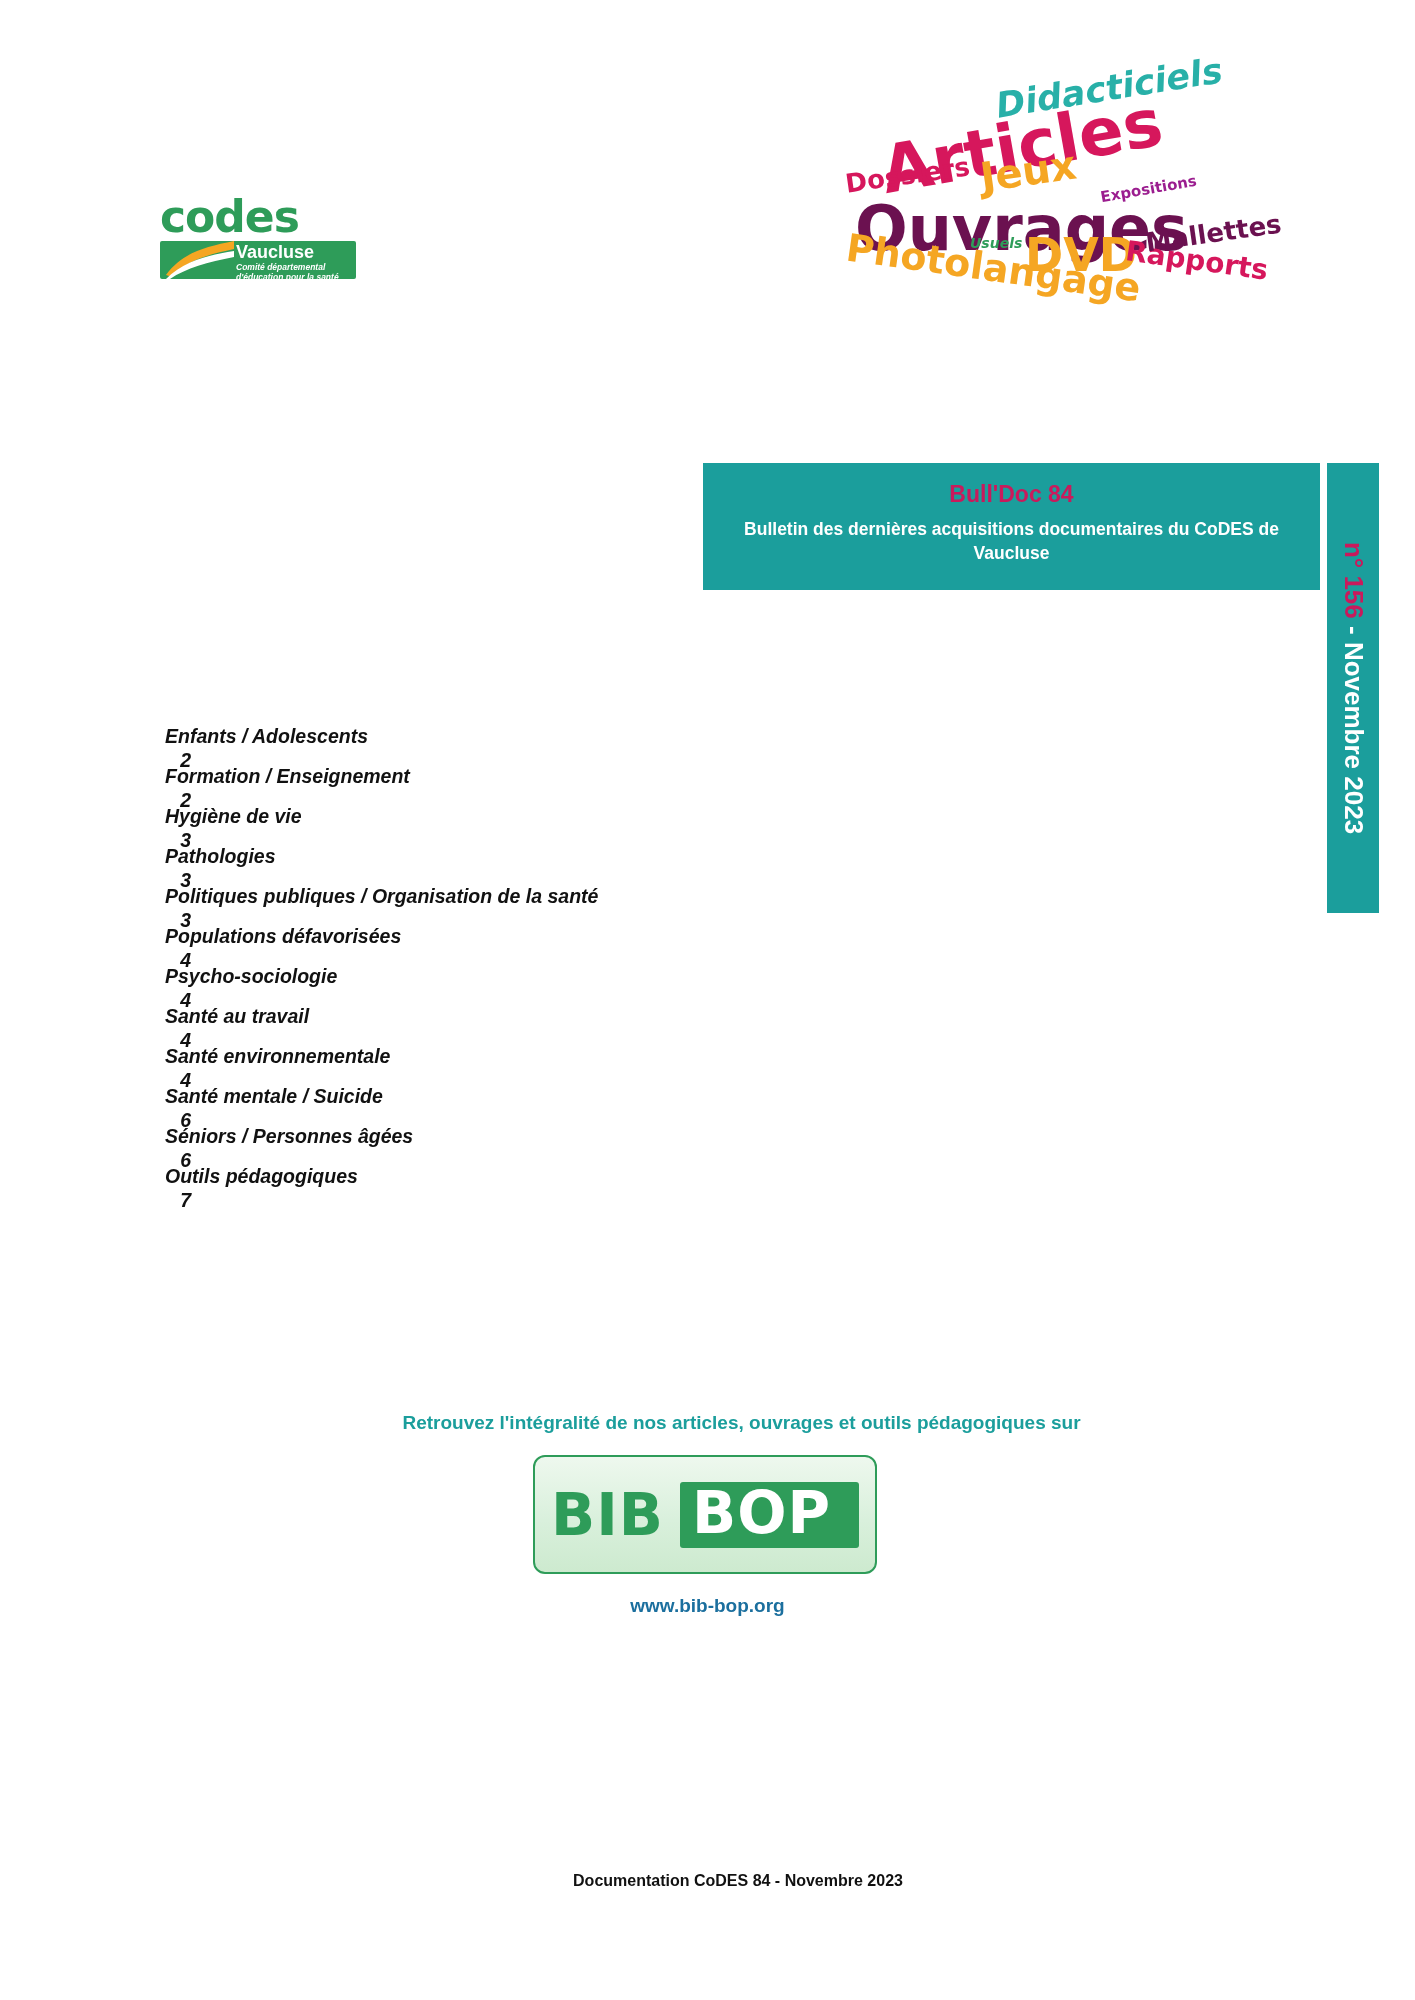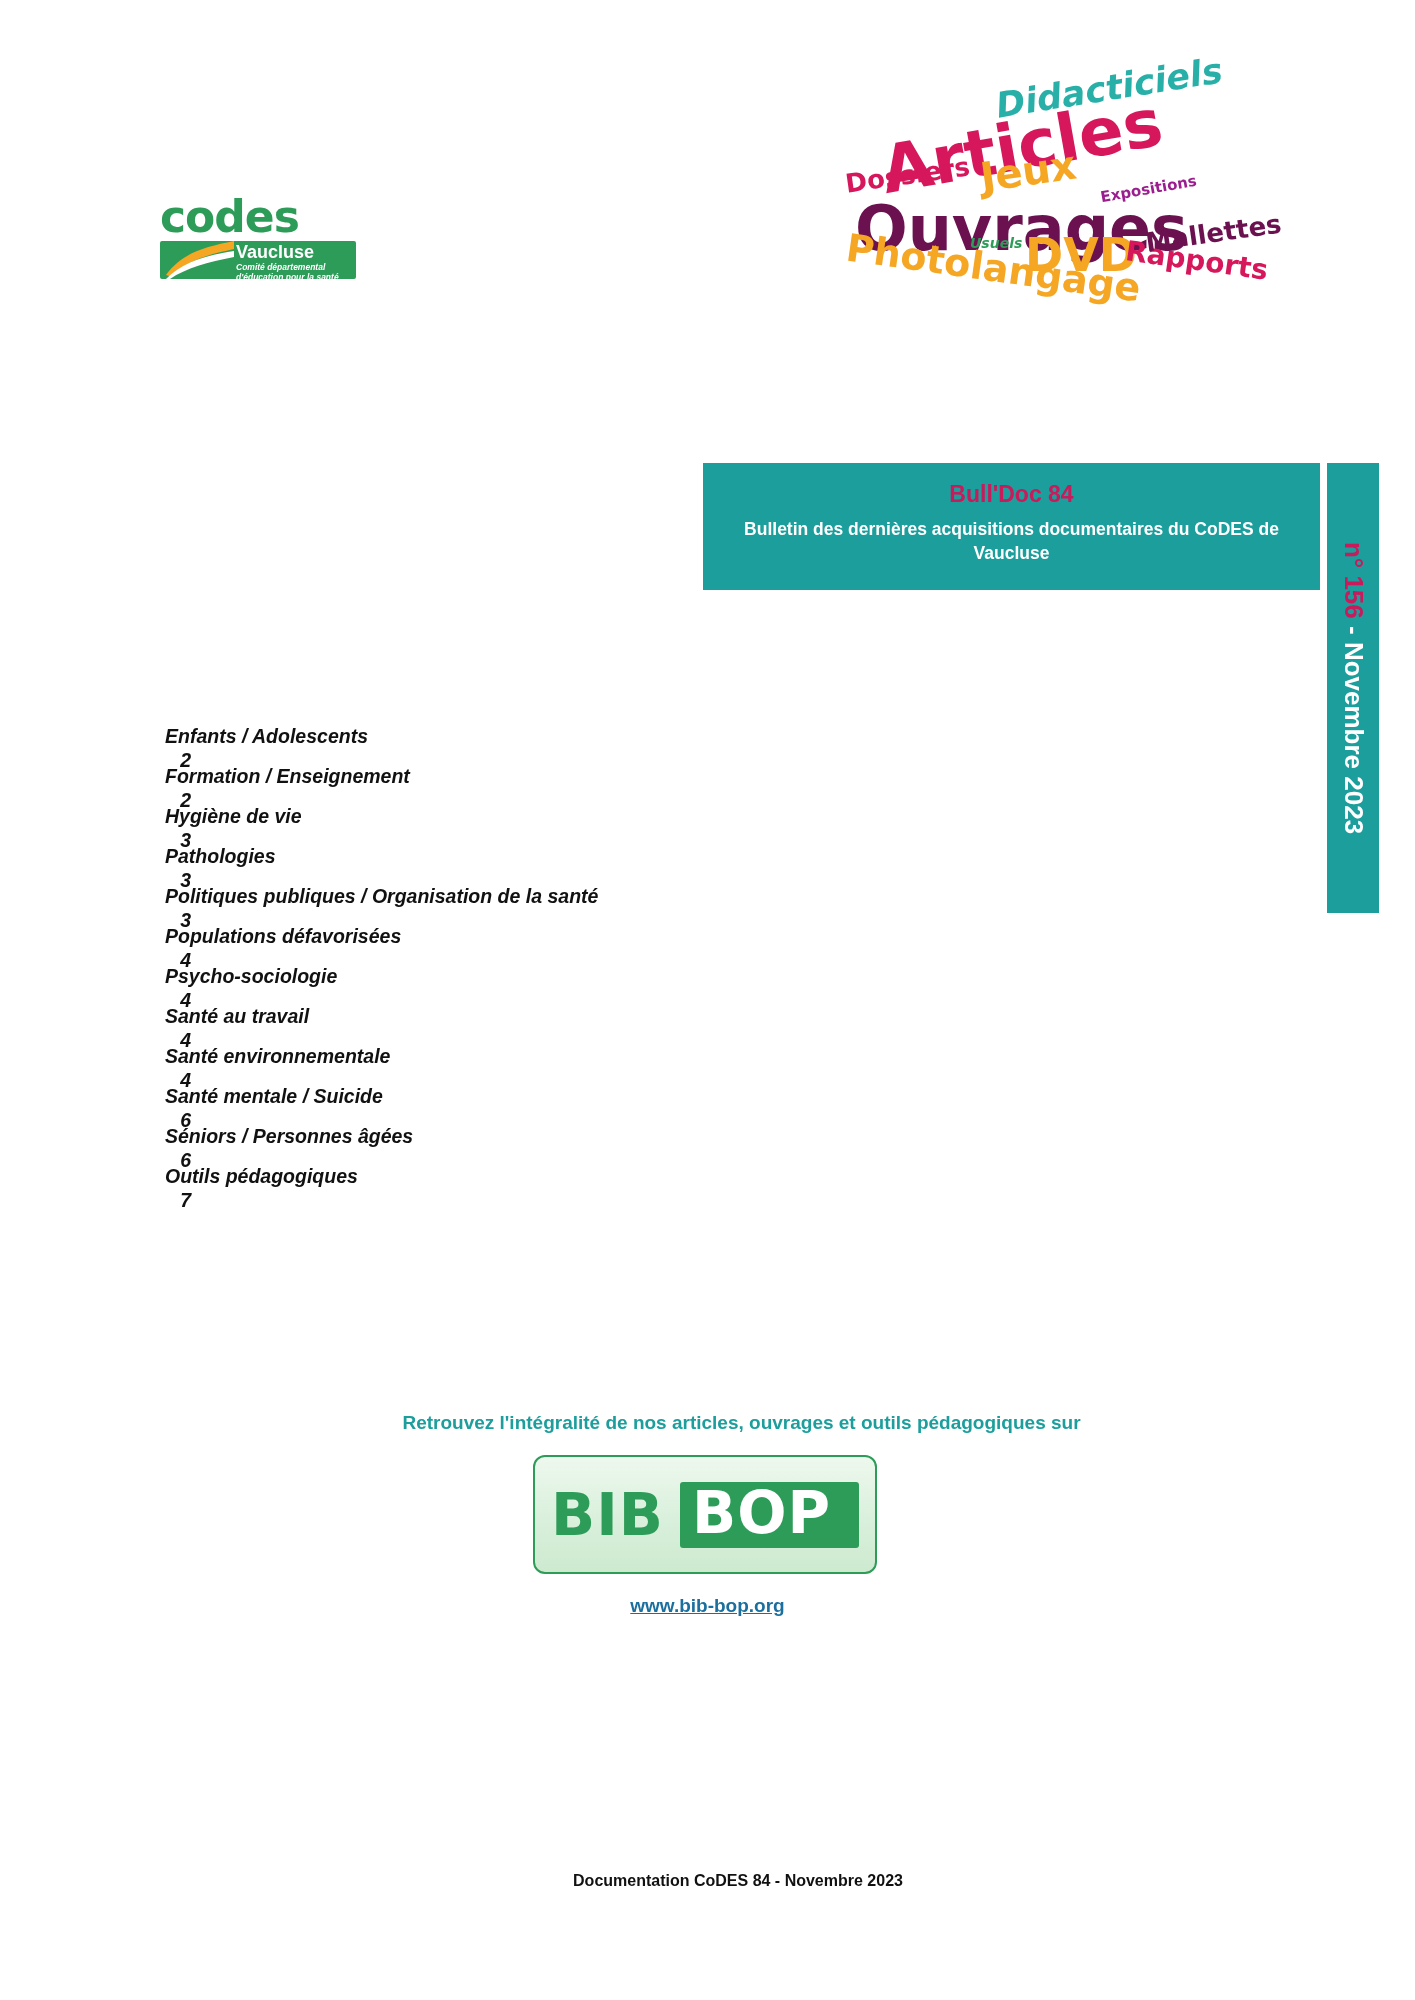--- a/index.html
+++ b/index.html
@@ -287,21 +287,20 @@
   }
   .promo-url {
     position: absolute;
     left: 0;
     top: 1595px;
     width: 1415px;
     text-align: center;
     font-size: 19px;
     font-weight: bold;
     color: #1b6f9e;
-    text-decoration: underline;
   }
 
   
   .footer {
     position: absolute;
     left: 0;
     top: 1872px;
     width: 1266px;
     text-align: center;
     font-size: 16px;

